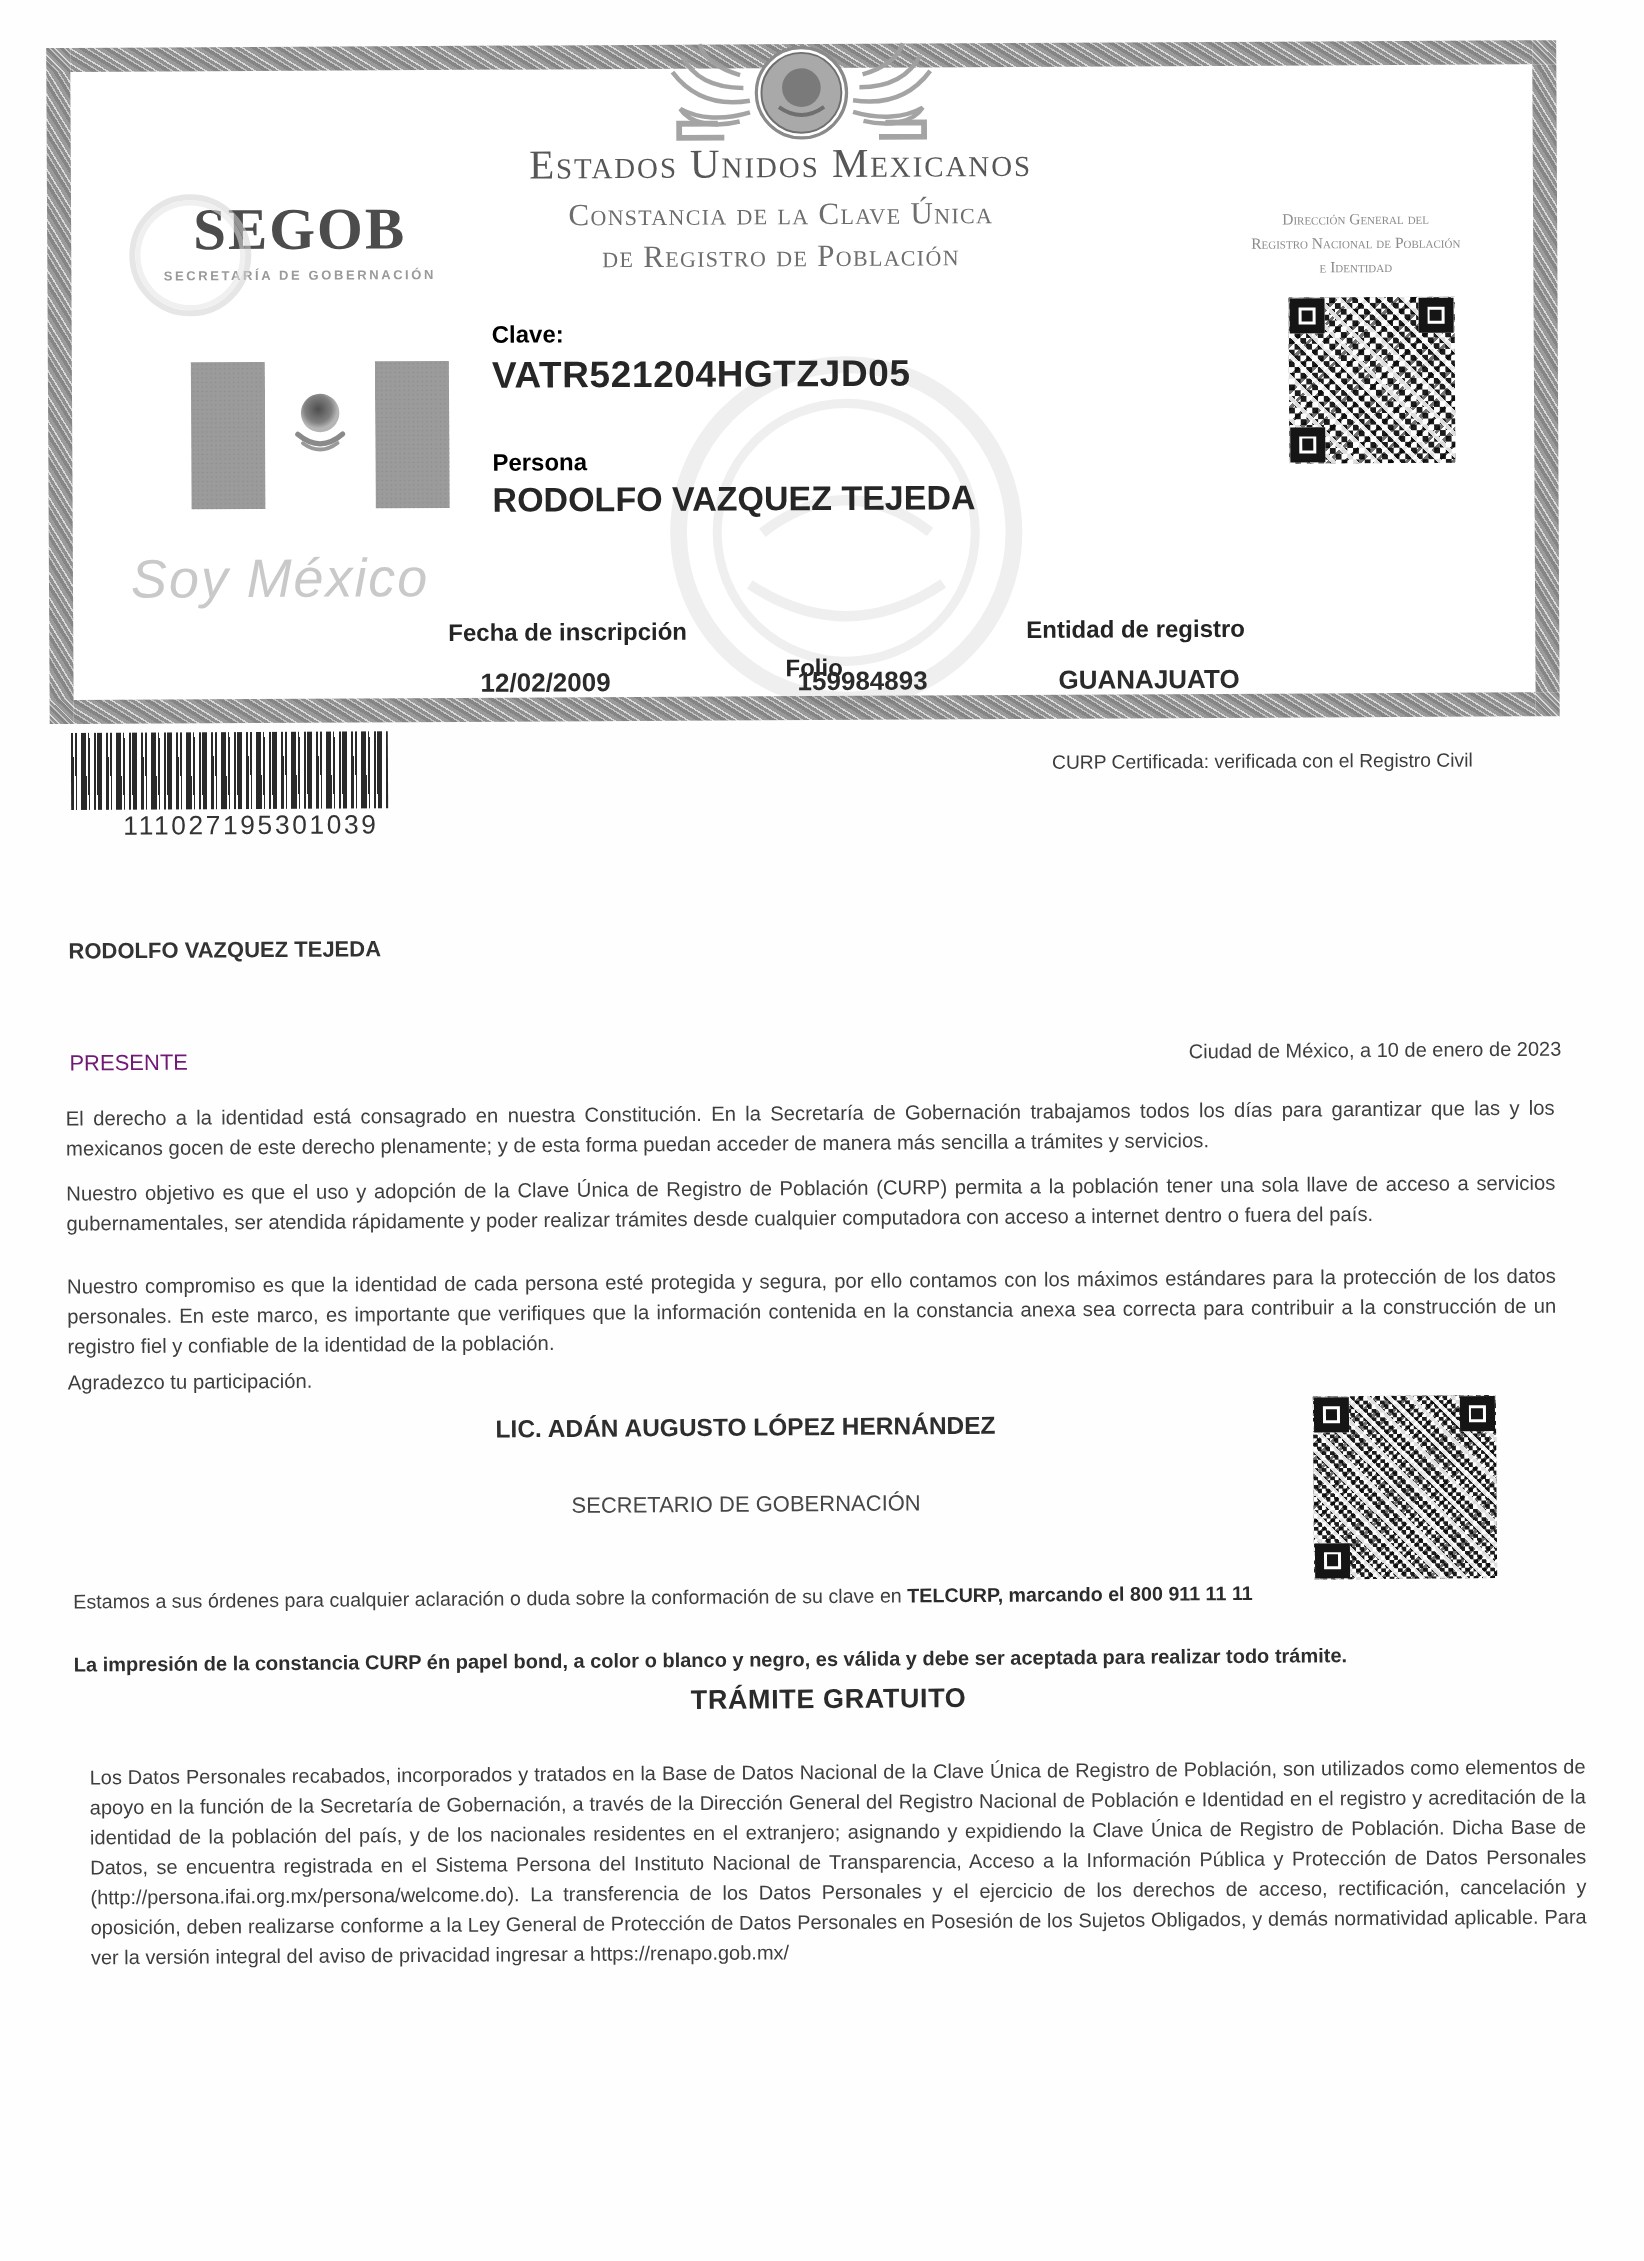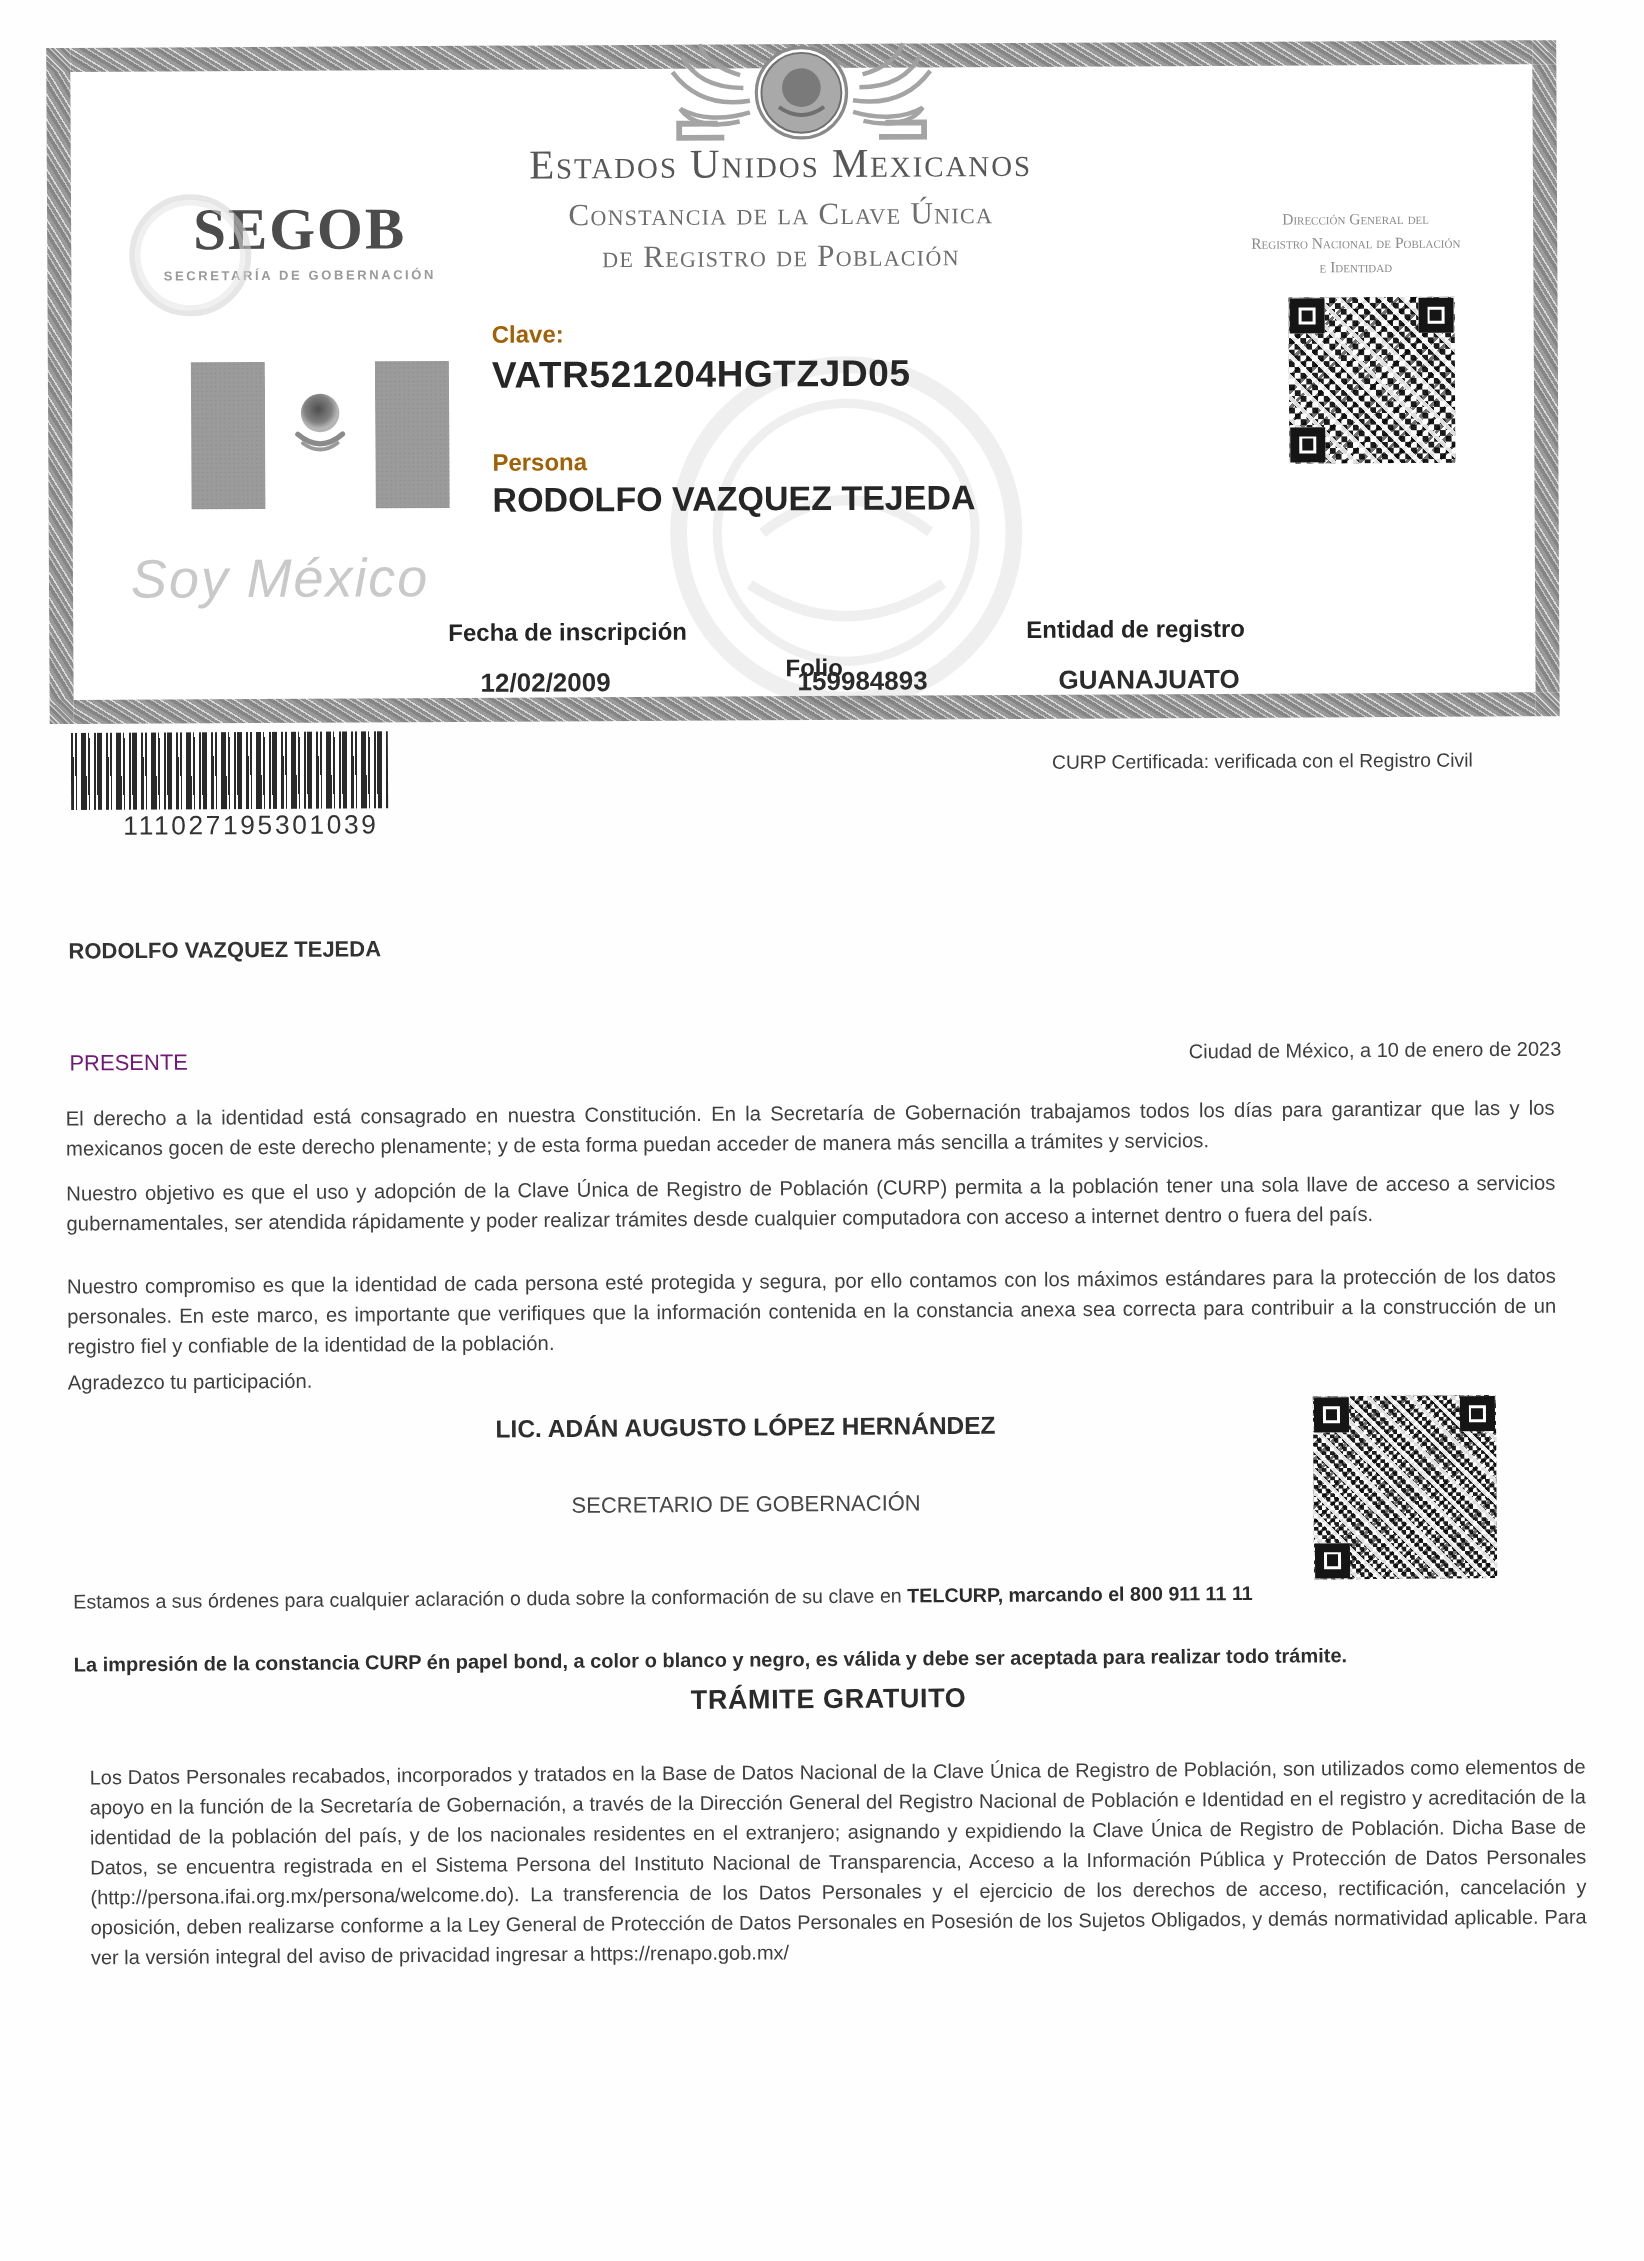--- a/index.html
+++ b/index.html
@@ -23,21 +23,21 @@
   .segob-sub{margin-top:9px;font-size:13px;letter-spacing:2.6px;color:#9a9a9a;font-weight:bold;}
 
   .title-block{position:absolute;left:50%;top:71px;transform:translateX(-53%);width:709px;text-align:center;
         font-family:"Liberation Serif",serif;font-variant:small-caps;}
   .title-country{font-size:41px;color:#575757;letter-spacing:1.9px;}
   .title-doc{font-size:31px;color:#6e6e6e;letter-spacing:1.3px;line-height:1.35;margin-top:6.4px;}
 
   .dgrnpi{position:absolute;right:26px;top:142px;width:303px;text-align:center;
         font-family:"Liberation Serif",serif;font-variant:small-caps;font-size:15.5px;color:#8b8b8b;line-height:1.55;}
 
-  .label{font-weight:bold;color:#a16207;font-size:24px;}
+  .label{font-weight:bold;color:#000000;font-size:24px;}
   .clave-label{position:absolute;left:420px;top:251px;}
   .clave-value{position:absolute;left:420px;top:285px;font-weight:bold;font-size:37px;color:#262626;letter-spacing:0.6px;}
   .nombre-label{position:absolute;left:420px;top:379px;}
   .nombre-value{position:absolute;left:420px;top:411px;font-weight:bold;font-size:34px;color:#262626;}
 
   .flag{position:absolute;left:119px;top:291px;width:258px;height:147px;display:flex;}
   .flag .bar{width:74px;height:100%;background:#9b9b9b;
         background-image:radial-gradient(circle,#8b8b8b 0.6px,transparent 1px);background-size:4.5px 4.5px;}
   .flag .mid{width:110px;height:100%;background:#fff;position:relative;}
   .flag .eagle{position:absolute;left:50%;top:42%;transform:translate(-50%,-50%);}

